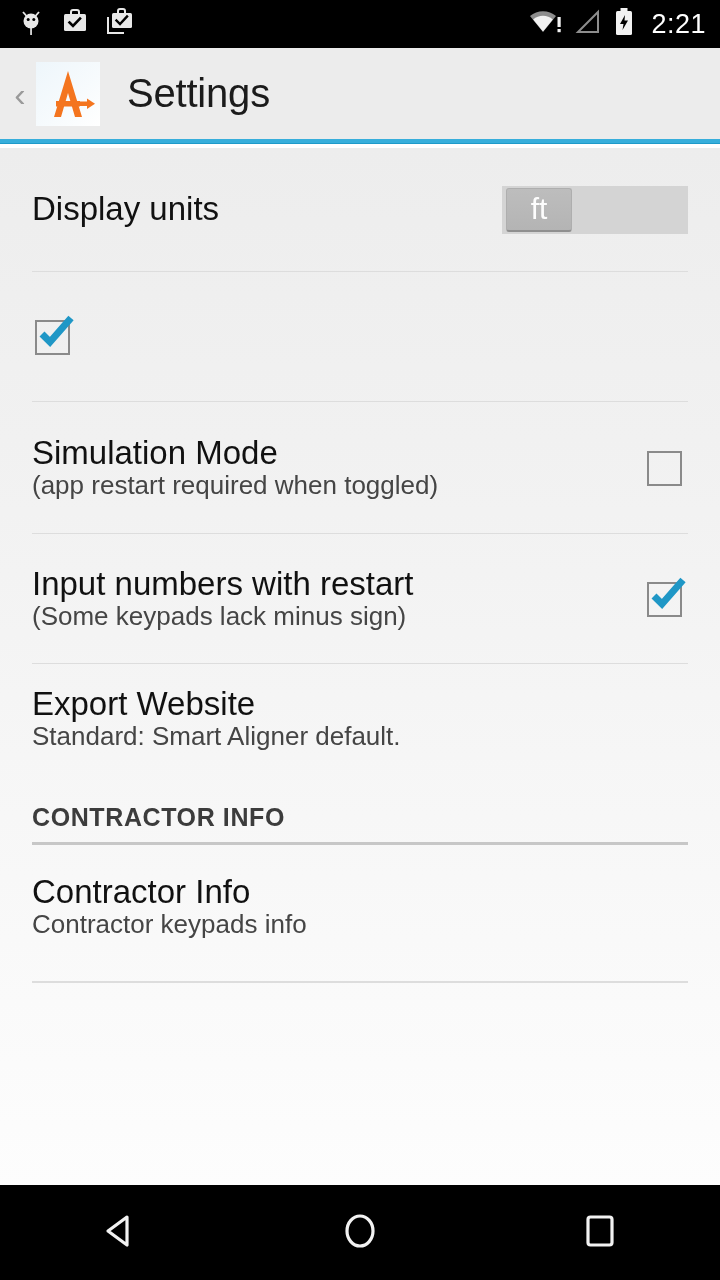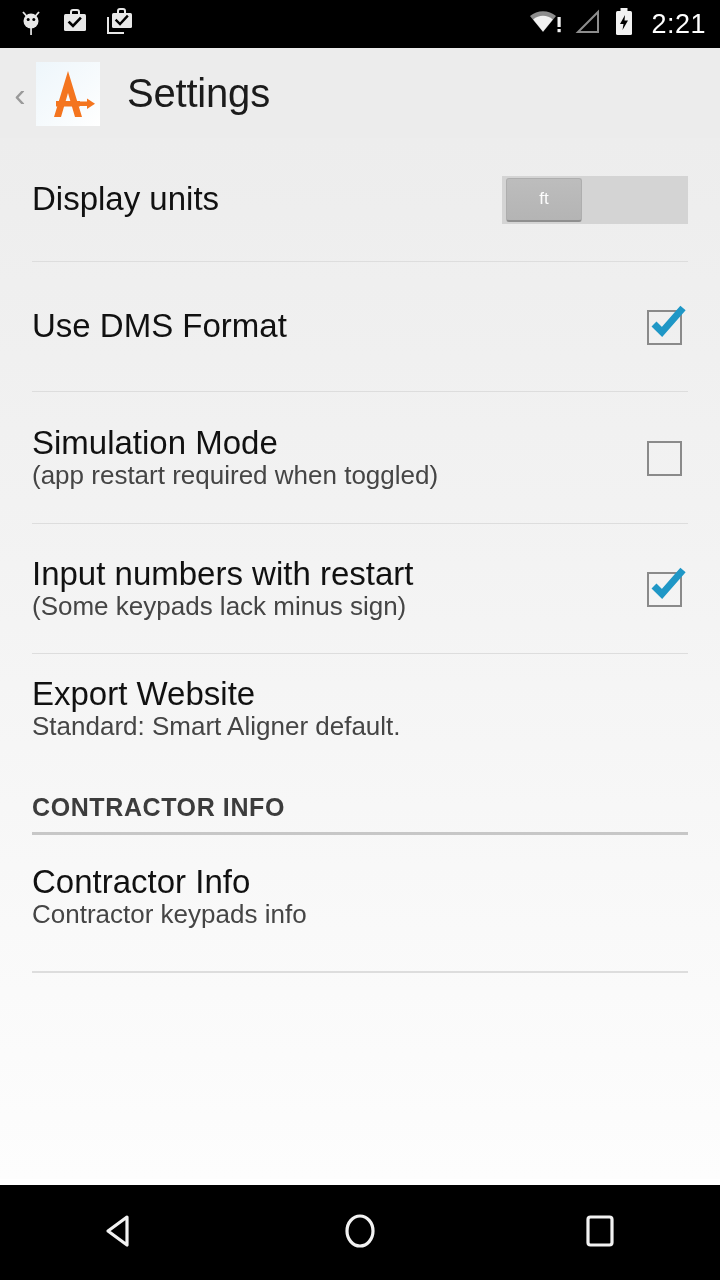--- a/index.html
+++ b/index.html
@@ -39,21 +39,21 @@
   .bar-title{
     margin-left:27px; font-size:40px; color:#1b1b1b; letter-spacing:-0.2px;text-align:right;
   }
   .accent-line{
     position:absolute; top:139px; left:0; width:720px; height:5px;
     background:#37aedb; border-bottom:1px solid #1f9ac9;
   }
 
   
   .content{
-    position:absolute; top:138px; left:0; width:720px; height:1041px;
+    position:absolute; top:148px; left:0; width:720px; height:1041px;
     background:linear-gradient(180deg,#ededed 0%,#f2f2f2 35%,#f8f8f8 70%,#fdfdfd 100%);
   }
   .row{
     position:relative; display:flex; align-items:center;
     padding:0 32px;
   }
   .row-text{ flex:1; min-width:0; }
   .row-title{ font-size:33px; color:#111; line-height:1.06; }
   .row-sub{ font-size:26px; color:#454545; line-height:1.1; }
   .divider{
@@ -66,25 +66,25 @@
     padding:0 32px 10px 32px;
     font-size:25px; font-weight:bold; color:#3c3c3c; letter-spacing:0.6px;
   }
 
   
   .spinner{
     width:186px; height:48px; background:#d4d4d4;
     display:flex; align-items:center; flex:none;
   }
   .spinner-btn{
-    width:76px; height:44px; margin-left:4px;
+    width:66px; height:44px; margin-left:4px;
     background:linear-gradient(180deg,#bdbdbd 0%,#b4b4b4 100%);
     border:1px solid #aeaeae; border-bottom:2px solid #8f8f8f;
     border-radius:3px; display:flex; align-items:center; justify-content:center;
-    color:#fdfdfd; font-size:17px;
+    color:#fdfdfd; font-size:30px;
   }
 
   
   .cbox{ position:relative; width:44px; height:44px; flex:none; }
   .cbox-sq{
     position:absolute; left:3px; top:5px; width:35px; height:35px;
     border:2px solid #8a8a8a; background:transparent;
   }
   .cbox-check{ position:absolute; left:-1px; top:-5px; }
 
@@ -176,23 +176,20 @@
       <div class="row-text">
         <div class="row-title">Display units</div>
       </div>
       <div class="spinner">
         <div class="spinner-btn">ft</div>
       </div>
     </div>
     <div class="divider"></div>
 
     <div class="row" style="height:129px;">
-      <div class="row-text">
-        <div class="row-title">Use DMS Format</div>
-      </div>
       <div class="cbox">
         <div class="cbox-sq"></div>
         <span class="cbox-check">
           <svg width="48" height="48" viewBox="0 0 48 48">
             <path d="M11 24 L19 32 L40 8" stroke="#1f97c6" stroke-width="7" fill="none" stroke-linecap="butt" stroke-linejoin="miter"></path>
           </svg>
         </span>
       </div>
     </div>
     <div class="divider"></div>

